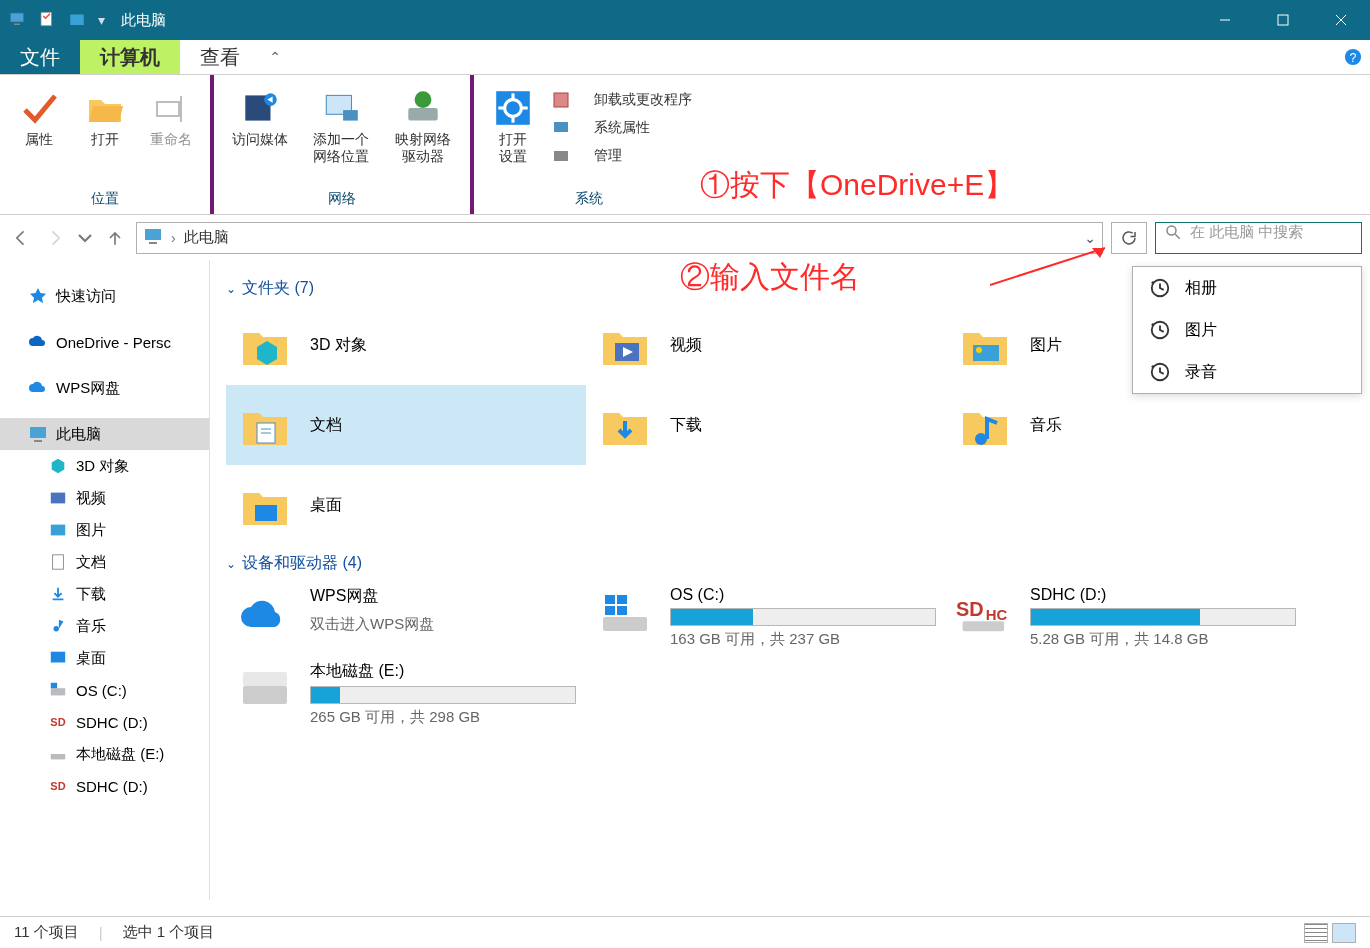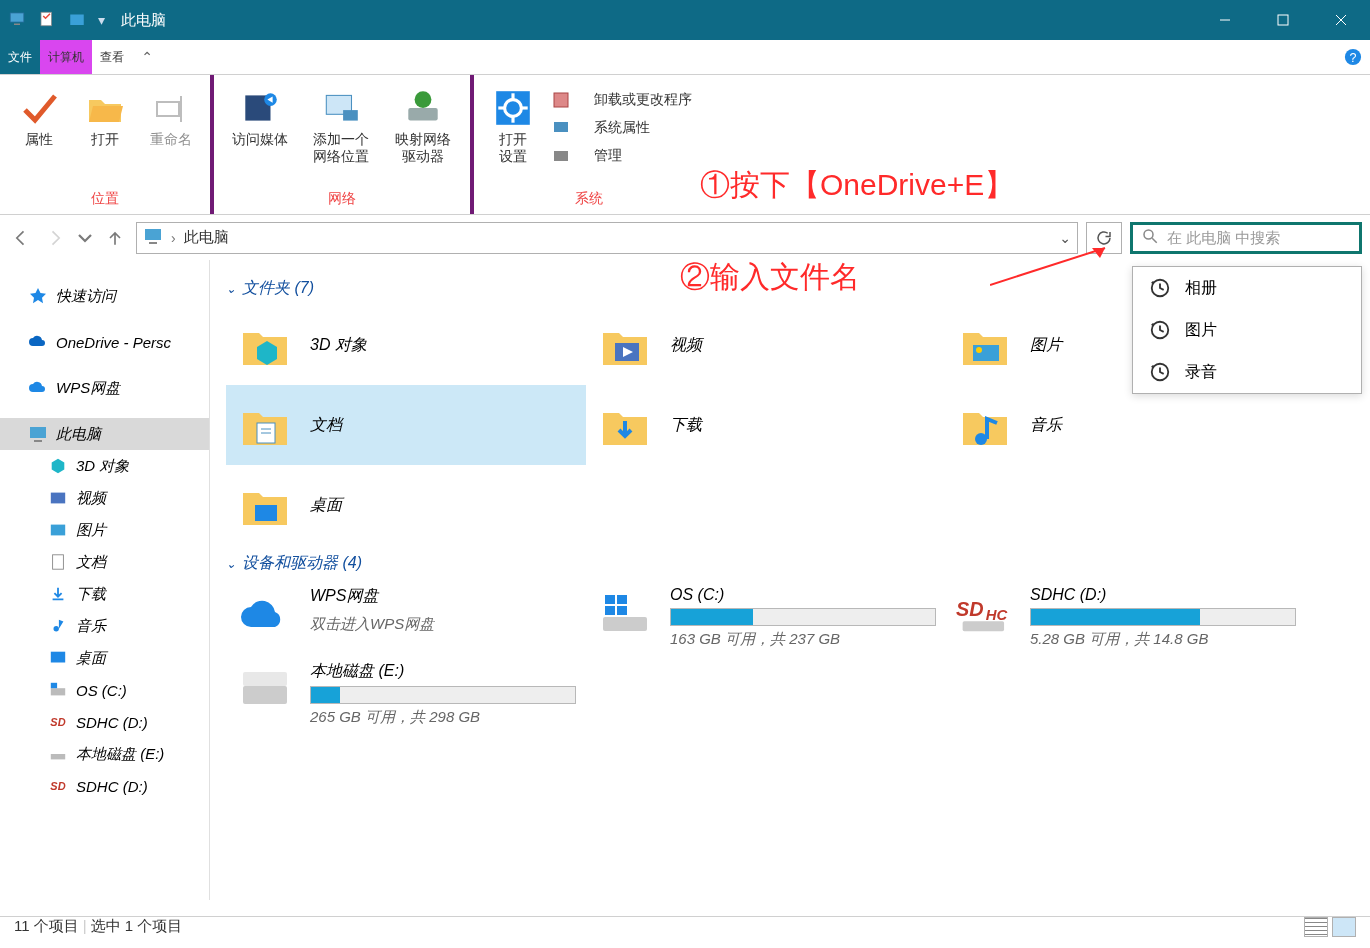--- a/index.html
+++ b/index.html
@@ -9,59 +9,59 @@
 .titlebar { height: 40px; background: #0e6a86; display:flex; align-items:center; color:#fff; }
 .titlebar .qat { display:flex; align-items:center; gap:12px; padding-left:8px; }
 .titlebar .qat svg { width:18px; height:18px; }
 .titlebar .title { margin-left: 16px; font-size:15px; color:#fff;}
 .titlebar .winbtns { margin-left:auto; display:flex; }
 .titlebar .winbtn { width:58px; height:40px; display:flex; align-items:center; justify-content:center; }
 .titlebar .winbtn svg { width:14px; height:14px; stroke:#fff; stroke-width:1; fill:none;}
 
 
 .tabs { height: 35px; background: #fff; display:flex; align-items:stretch; border-bottom:1px solid #d0d0d0; position:relative;}
-.tabs .tab { padding:0 8px; display:flex; align-items:center; font-size:12px; color:#333; cursor:default;}
+.tabs .tab { padding:0 20px; display:flex; align-items:center; font-size:20px; color:#333; cursor:default;}
 .tabs .tab.file { background:#0e6a86; color:#fff; }
-.tabs .tab.active { background:#d946ef; }
+.tabs .tab.active { background:#bef264;font-weight:bold; }
 .tabs .help { margin-left:auto; width:34px; display:flex; align-items:center; justify-content:center; }
 .tabs .collapse { width:30px; display:flex; align-items:center; justify-content:center; color:#666;}
 
 
 .ribbon { height: 140px; background:#fff; border-bottom:1px solid #d0d0d0; display:flex; }
 .rgroup { border-right:4px solid #701a75; padding:4px 8px 2px 8px; display:flex; flex-direction:column; }
 .rgroup .rbody { flex:1; display:flex; align-items:flex-start; gap:4px; padding-top:6px;}
-.rgroup .rlabel { text-align:center; font-size:14px; color:#ef4444; padding:2px 0 4px 0;}
+.rgroup .rlabel { text-align:center; font-size:14px; color:#0c4a6e; padding:2px 0 4px 0;}
 .rbtn-lg { width:62px; display:flex; flex-direction:column; align-items:center; gap:2px; padding:2px 4px;}
 .rbtn-lg .ico { width:42px; height:42px; display:flex; align-items:center; justify-content:center;}
 .rbtn-lg .lbl { font-size:14px; text-align:center; line-height:1.2; color:#333;}
 .rbtn-sm-row { display:flex; align-items:center; gap:24px; padding:2px 4px;}
 .rbtn-sm-row .ico {width:18px;height:18px;display:flex;align-items:center;justify-content:center;}
 .rbtn-sm-row .lbl {font-size:14px; color:#333;}
 .rcol {display:flex; flex-direction:column; gap:6px; padding-top:4px;}
 
 
 .navrow { height:45px; display:flex; align-items:center; padding:0 8px; gap:8px;}
 .navbtn { width:26px; height:26px; display:flex; align-items:center; justify-content:center; color:#7a7a7a;}
 .navbtn svg{width:20px;height:20px;}
 .addr { flex:1; height:32px; border:1px solid #b0b0b0; display:flex; align-items:center; padding:0 6px; gap:8px;}
 .addr .crumb { font-size:15px; color:#333;}
 .addr .sep {color:#777;}
 .addr .dd { margin-left:auto; color:#555;}
 .refresh { width:36px; height:32px; border:1px solid #b0b0b0; display:flex;align-items:center;justify-content:center;}
-.search { width:232px; height:32px; border:3px solid #0f766e; display:flex;align-items:center; padding:0 8px; gap:8px; color:#888;}
+.search { width:207px; height:32px; border:1px solid #0f766e; display:flex;align-items:flex-start; padding:0 8px; gap:8px; color:#888;}
 .search input{border:none;outline:none;font-size:15px;width:100%;color:#333;}
 .search input::placeholder{color:#999;}
 
 
 .suggest { position:absolute; right:8px; top:266px; width:230px; background:#fff; border:1px solid #b0b0b0; box-shadow:0 2px 8px rgba(0,0,0,0.15); z-index:50;}
 .suggest .sitem{display:flex;align-items:center;gap:14px;padding:10px 16px;font-size:16px;}
 .suggest .sitem svg{width:22px;height:22px;}
 
 
-.main { display:flex; height: 640px; font-style: italic; }
+.main { display:flex; height: 640px; }
 .tree { width:210px; border-right:1px solid #e0e0e0; padding-top:20px; overflow:hidden;}
 .tnode { display:flex; align-items:center; gap:8px; padding:6px 8px 6px 28px; font-size:15px; white-space:nowrap;}
 .tnode.sel { background:#d9d9d9;}
 .tnode.child {padding-left:48px;}
 .tnode .ico{width:20px;height:20px;display:flex;align-items:center;justify-content:center;flex-shrink:0;}
 
 .content { flex:1; padding:10px 16px; overflow:auto;}
 .cgroup-hdr { display:flex; align-items:center; gap:6px; color:#124f9e; font-size:16px; margin:8px 0 6px 0;}
 .cgroup-hdr .chev{font-size:12px;}
 .items-grid { display:flex; flex-wrap:wrap; }
@@ -72,21 +72,21 @@
 
 .drive-item { width:360px; padding:6px 10px; display:flex; gap:16px;}
 .drive-item .dico{width:58px;height:50px;display:flex;align-items:center;justify-content:center; align-self:flex-start; padding-top:4px;}
 .drive-item .dbody{flex:1;}
 .drive-item .dname{font-size:16px; padding-bottom:4px;}
 .drive-item .dbar{height:18px; border:1px solid #b8b8b8; background:#eee; position:relative;}
 .drive-item .dbar .fill{position:absolute;left:0;top:0;bottom:0;background:#17a2d8;}
 .drive-item .dsub{font-size:15px;color:#666;padding-top:4px;}
 
 
-.status { position:absolute; bottom:0; left:0; right:0; height:32px; border-top:1px solid #d0d0d0; display:flex; padding:0 14px; font-size:15px; color:#333; gap:4px;}
+.status { position:absolute; bottom:0; left:0; right:0; height:32px; border-top:1px solid #d0d0d0; display:flex; align-items:center; padding:0 14px; font-size:15px; color:#333; gap:20px;}
 .status .viewbtns{margin-left:auto;display:flex;gap:4px;}
 .status .vb{width:24px;height:20px;border:1px solid #b0b0b0;}
 
 
 .annot { position:absolute; color:#ff2a2a; font-size:30px; z-index:60; pointer-events:none;}
 .arrow-svg{position:absolute;z-index:59;pointer-events:none;}
 
 </style>
 </head>
 <body>

